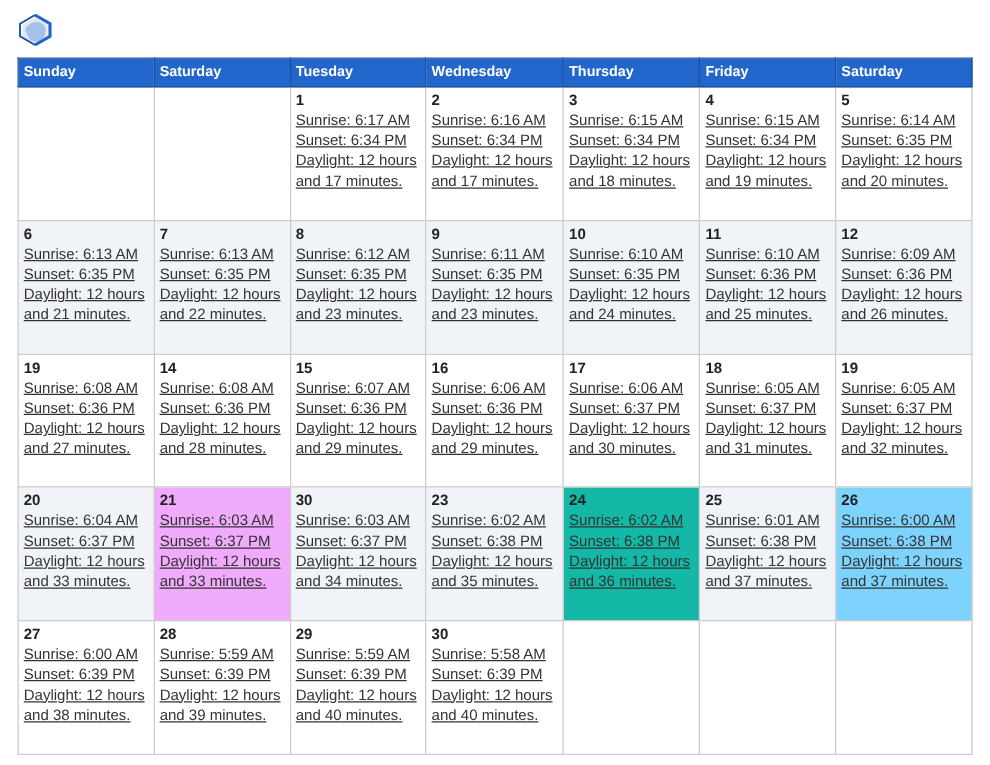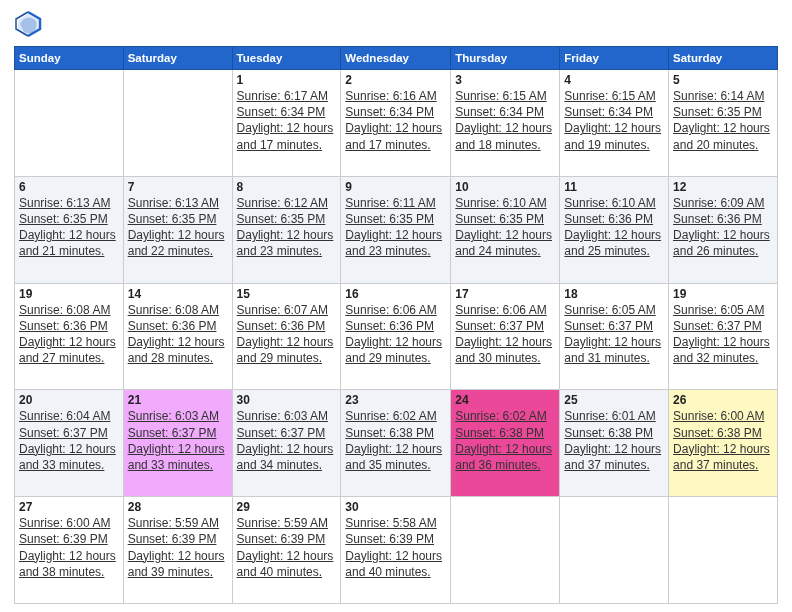--- a/index.html
+++ b/index.html
@@ -234,29 +234,29 @@
             <div class="day-info">Sunrise: 6:03 AM<br>Sunset: 6:37 PM<br>Daylight: 12 hours and 33 minutes.</div>
           </td>
           <td style="background: rgb(240, 244, 248);">
             <span class="day-num">30</span>
             <div class="day-info">Sunrise: 6:03 AM<br>Sunset: 6:37 PM<br>Daylight: 12 hours and 34 minutes.</div>
           </td>
           <td style="background: rgb(240, 244, 248);">
             <span class="day-num">23</span>
             <div class="day-info">Sunrise: 6:02 AM<br>Sunset: 6:38 PM<br>Daylight: 12 hours and 35 minutes.</div>
           </td>
-          <td style="background: #ec4899;">
+          <td style="background: #14b8a6;">
             <span class="day-num">24</span>
             <div class="day-info">Sunrise: 6:02 AM<br>Sunset: 6:38 PM<br>Daylight: 12 hours and 36 minutes.</div>
           </td>
           <td style="background: rgb(240, 244, 248);">
             <span class="day-num">25</span>
             <div class="day-info">Sunrise: 6:01 AM<br>Sunset: 6:38 PM<br>Daylight: 12 hours and 37 minutes.</div>
           </td>
-          <td style="background: #fef9c3;">
+          <td style="background: #7dd3fc;">
             <span class="day-num">26</span>
             <div class="day-info">Sunrise: 6:00 AM<br>Sunset: 6:38 PM<br>Daylight: 12 hours and 37 minutes.</div>
           </td>
         </tr>
         <tr>
           <td>
             <span class="day-num">27</span>
             <div class="day-info">Sunrise: 6:00 AM<br>Sunset: 6:39 PM<br>Daylight: 12 hours and 38 minutes.</div>
           </td>
           <td>

